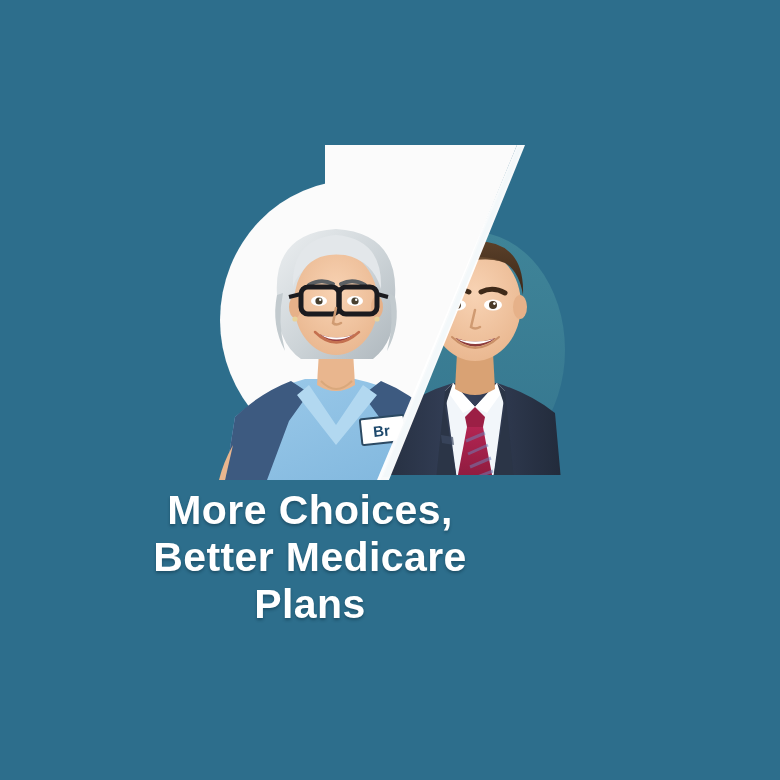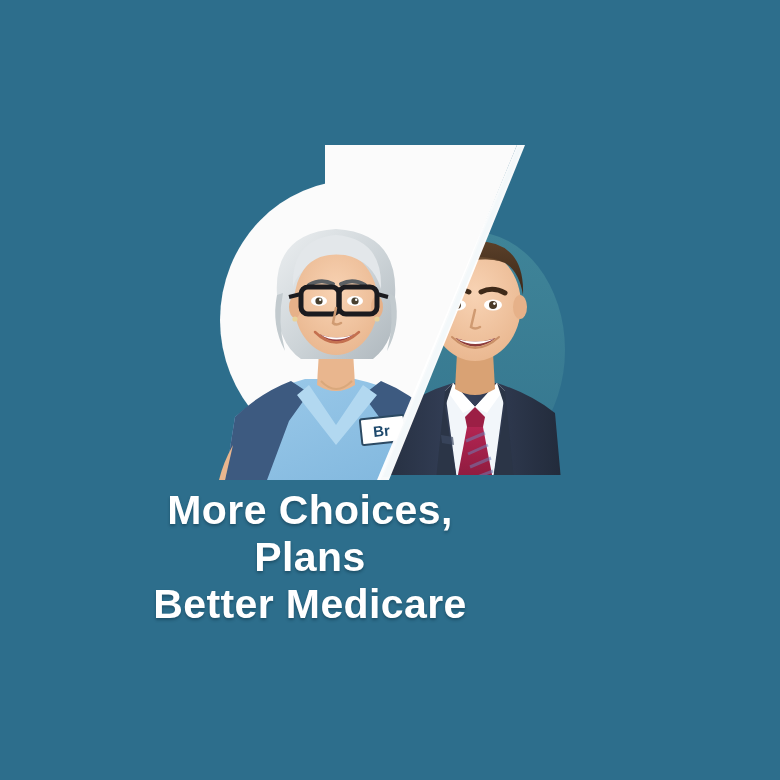--- a/index.html
+++ b/index.html
@@ -232,17 +232,17 @@
         <g>
           <polygon points="312,0 320,0 184,335 172,335" fill="#ffffff" opacity="0.97"></polygon>
           <polygon points="313,2 317,2 184,332 178,332" fill="#f3f8fa"></polygon>
         </g>
       </g>
     </svg>
   </div>
 
   <div id="headline" style="color: rgb(255, 255, 255);">
     <span class="ln">More Choices,</span>
+    <span class="ln">Better Medicare</span>
     <span class="ln">Plans</span>
-    <span class="ln">Better Medicare</span>
   </div>
 
 </div>
 
 </body></html>

